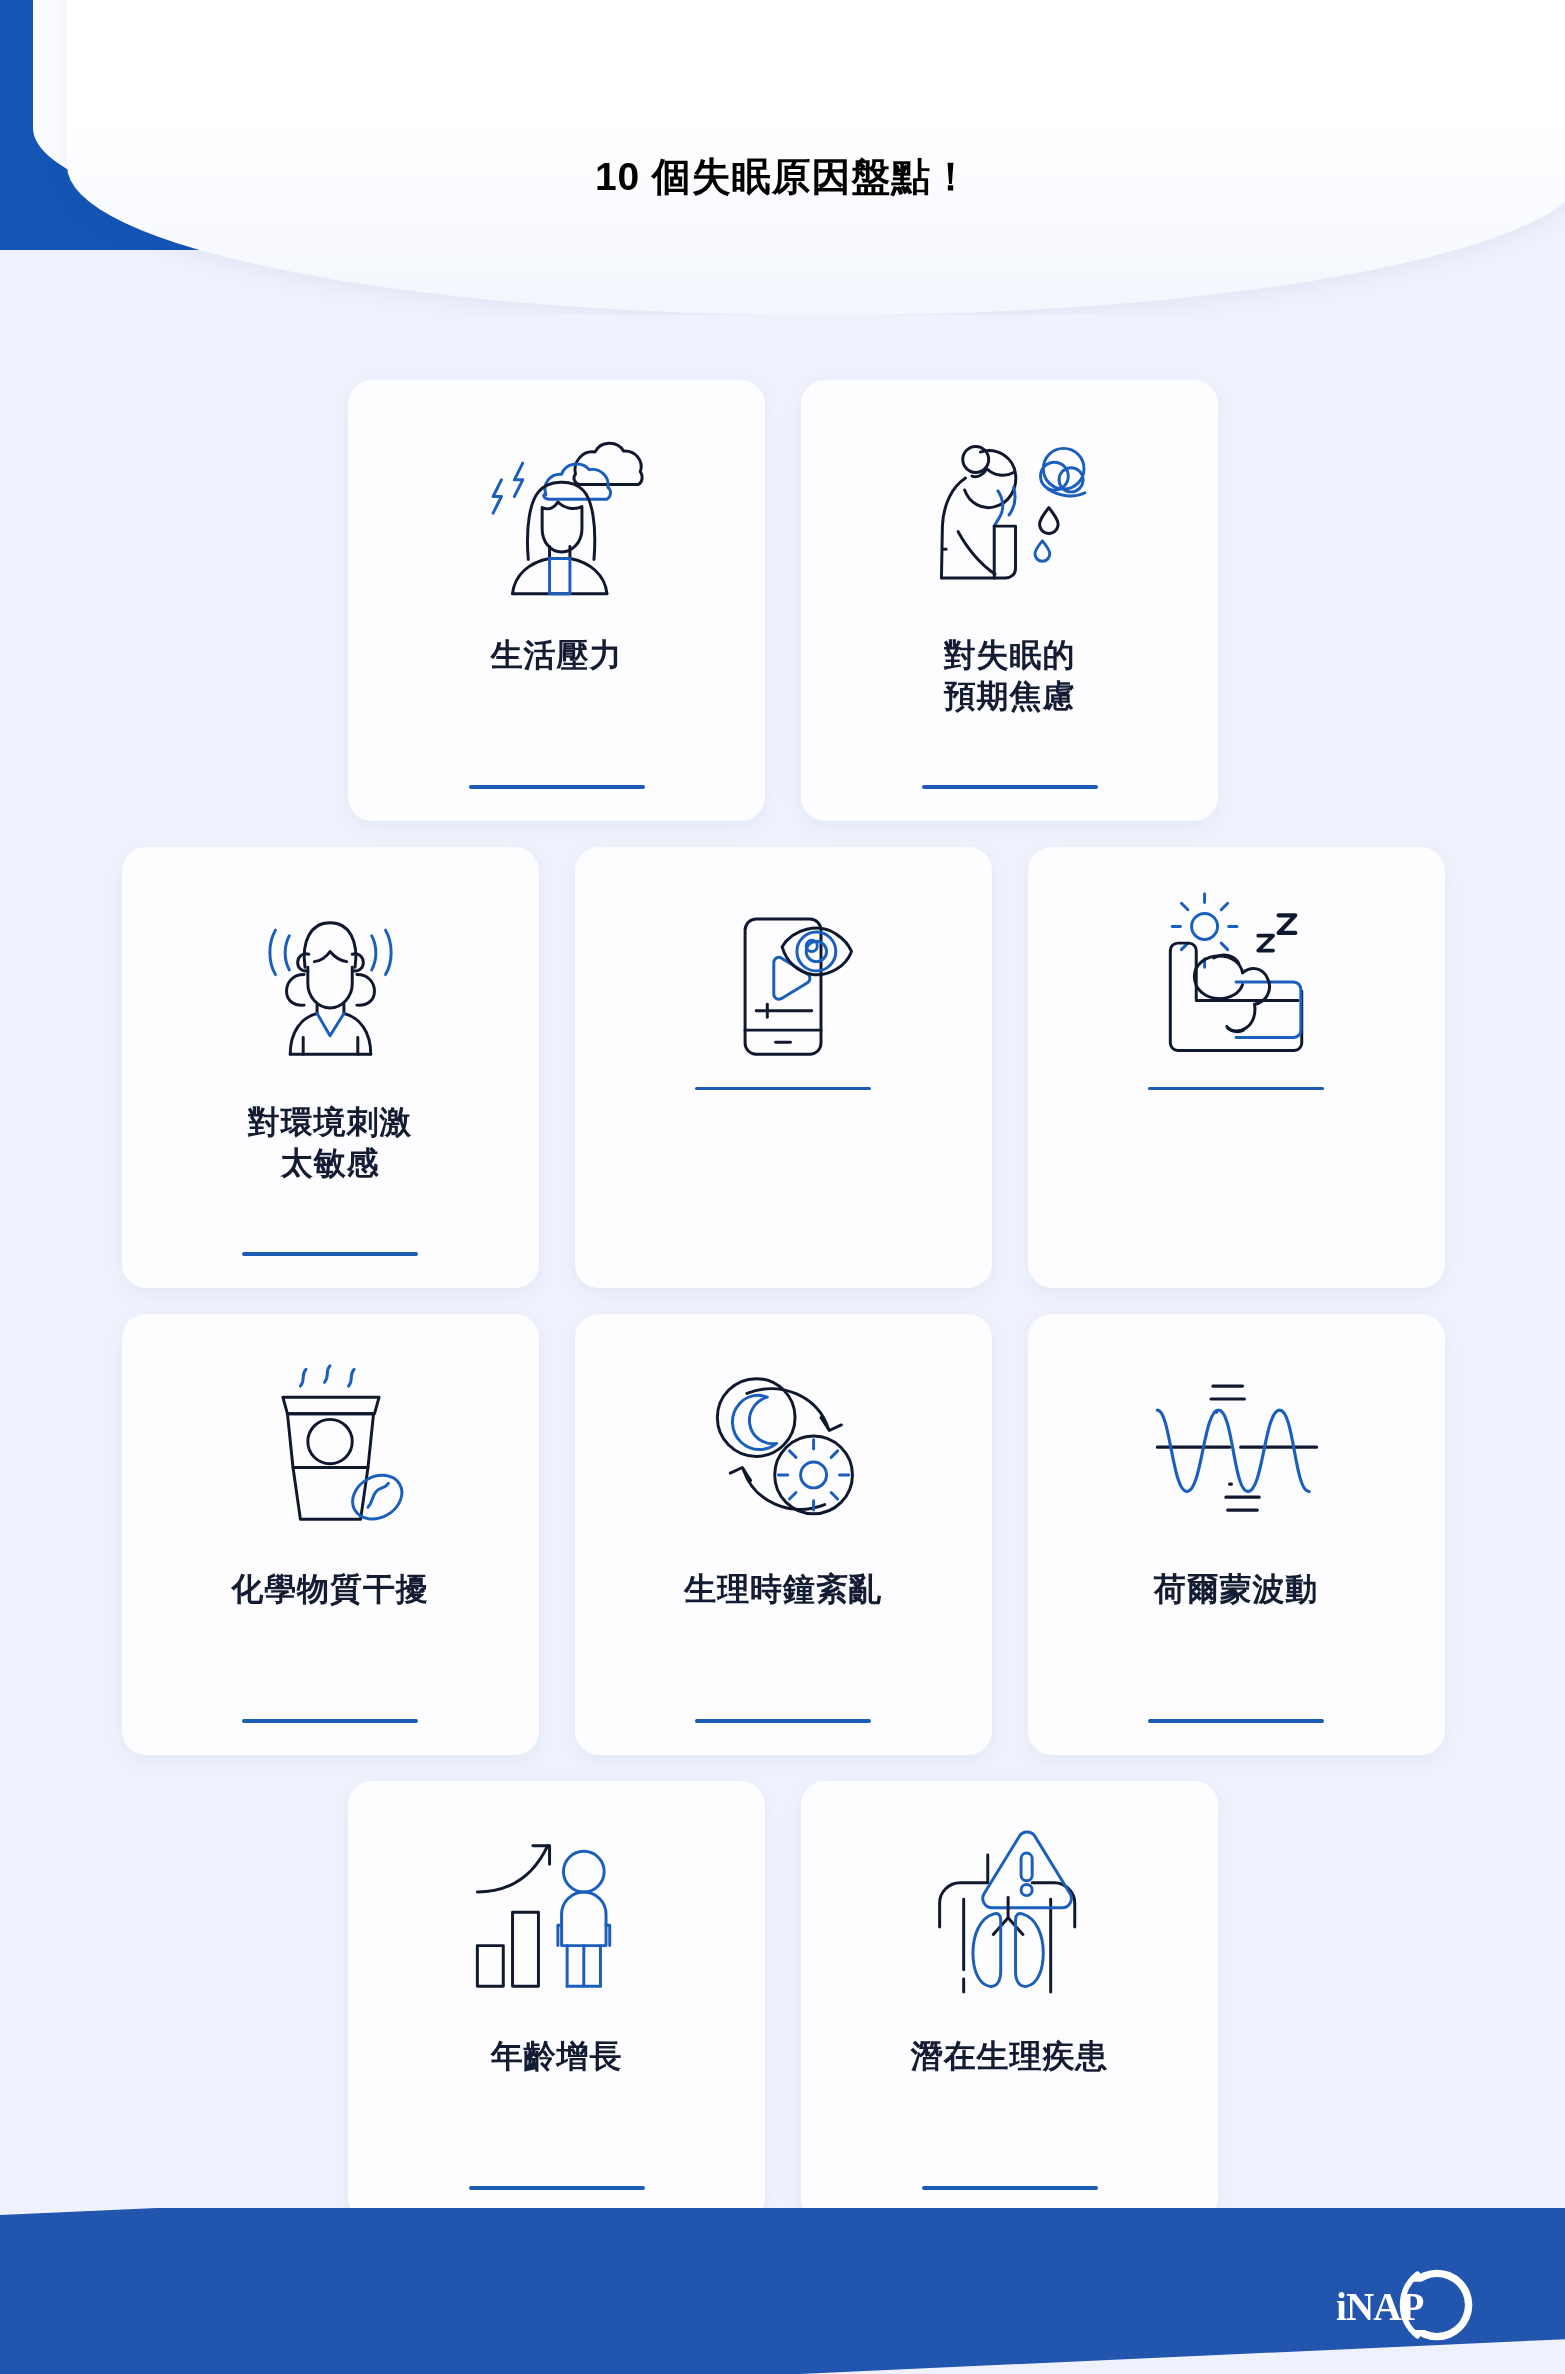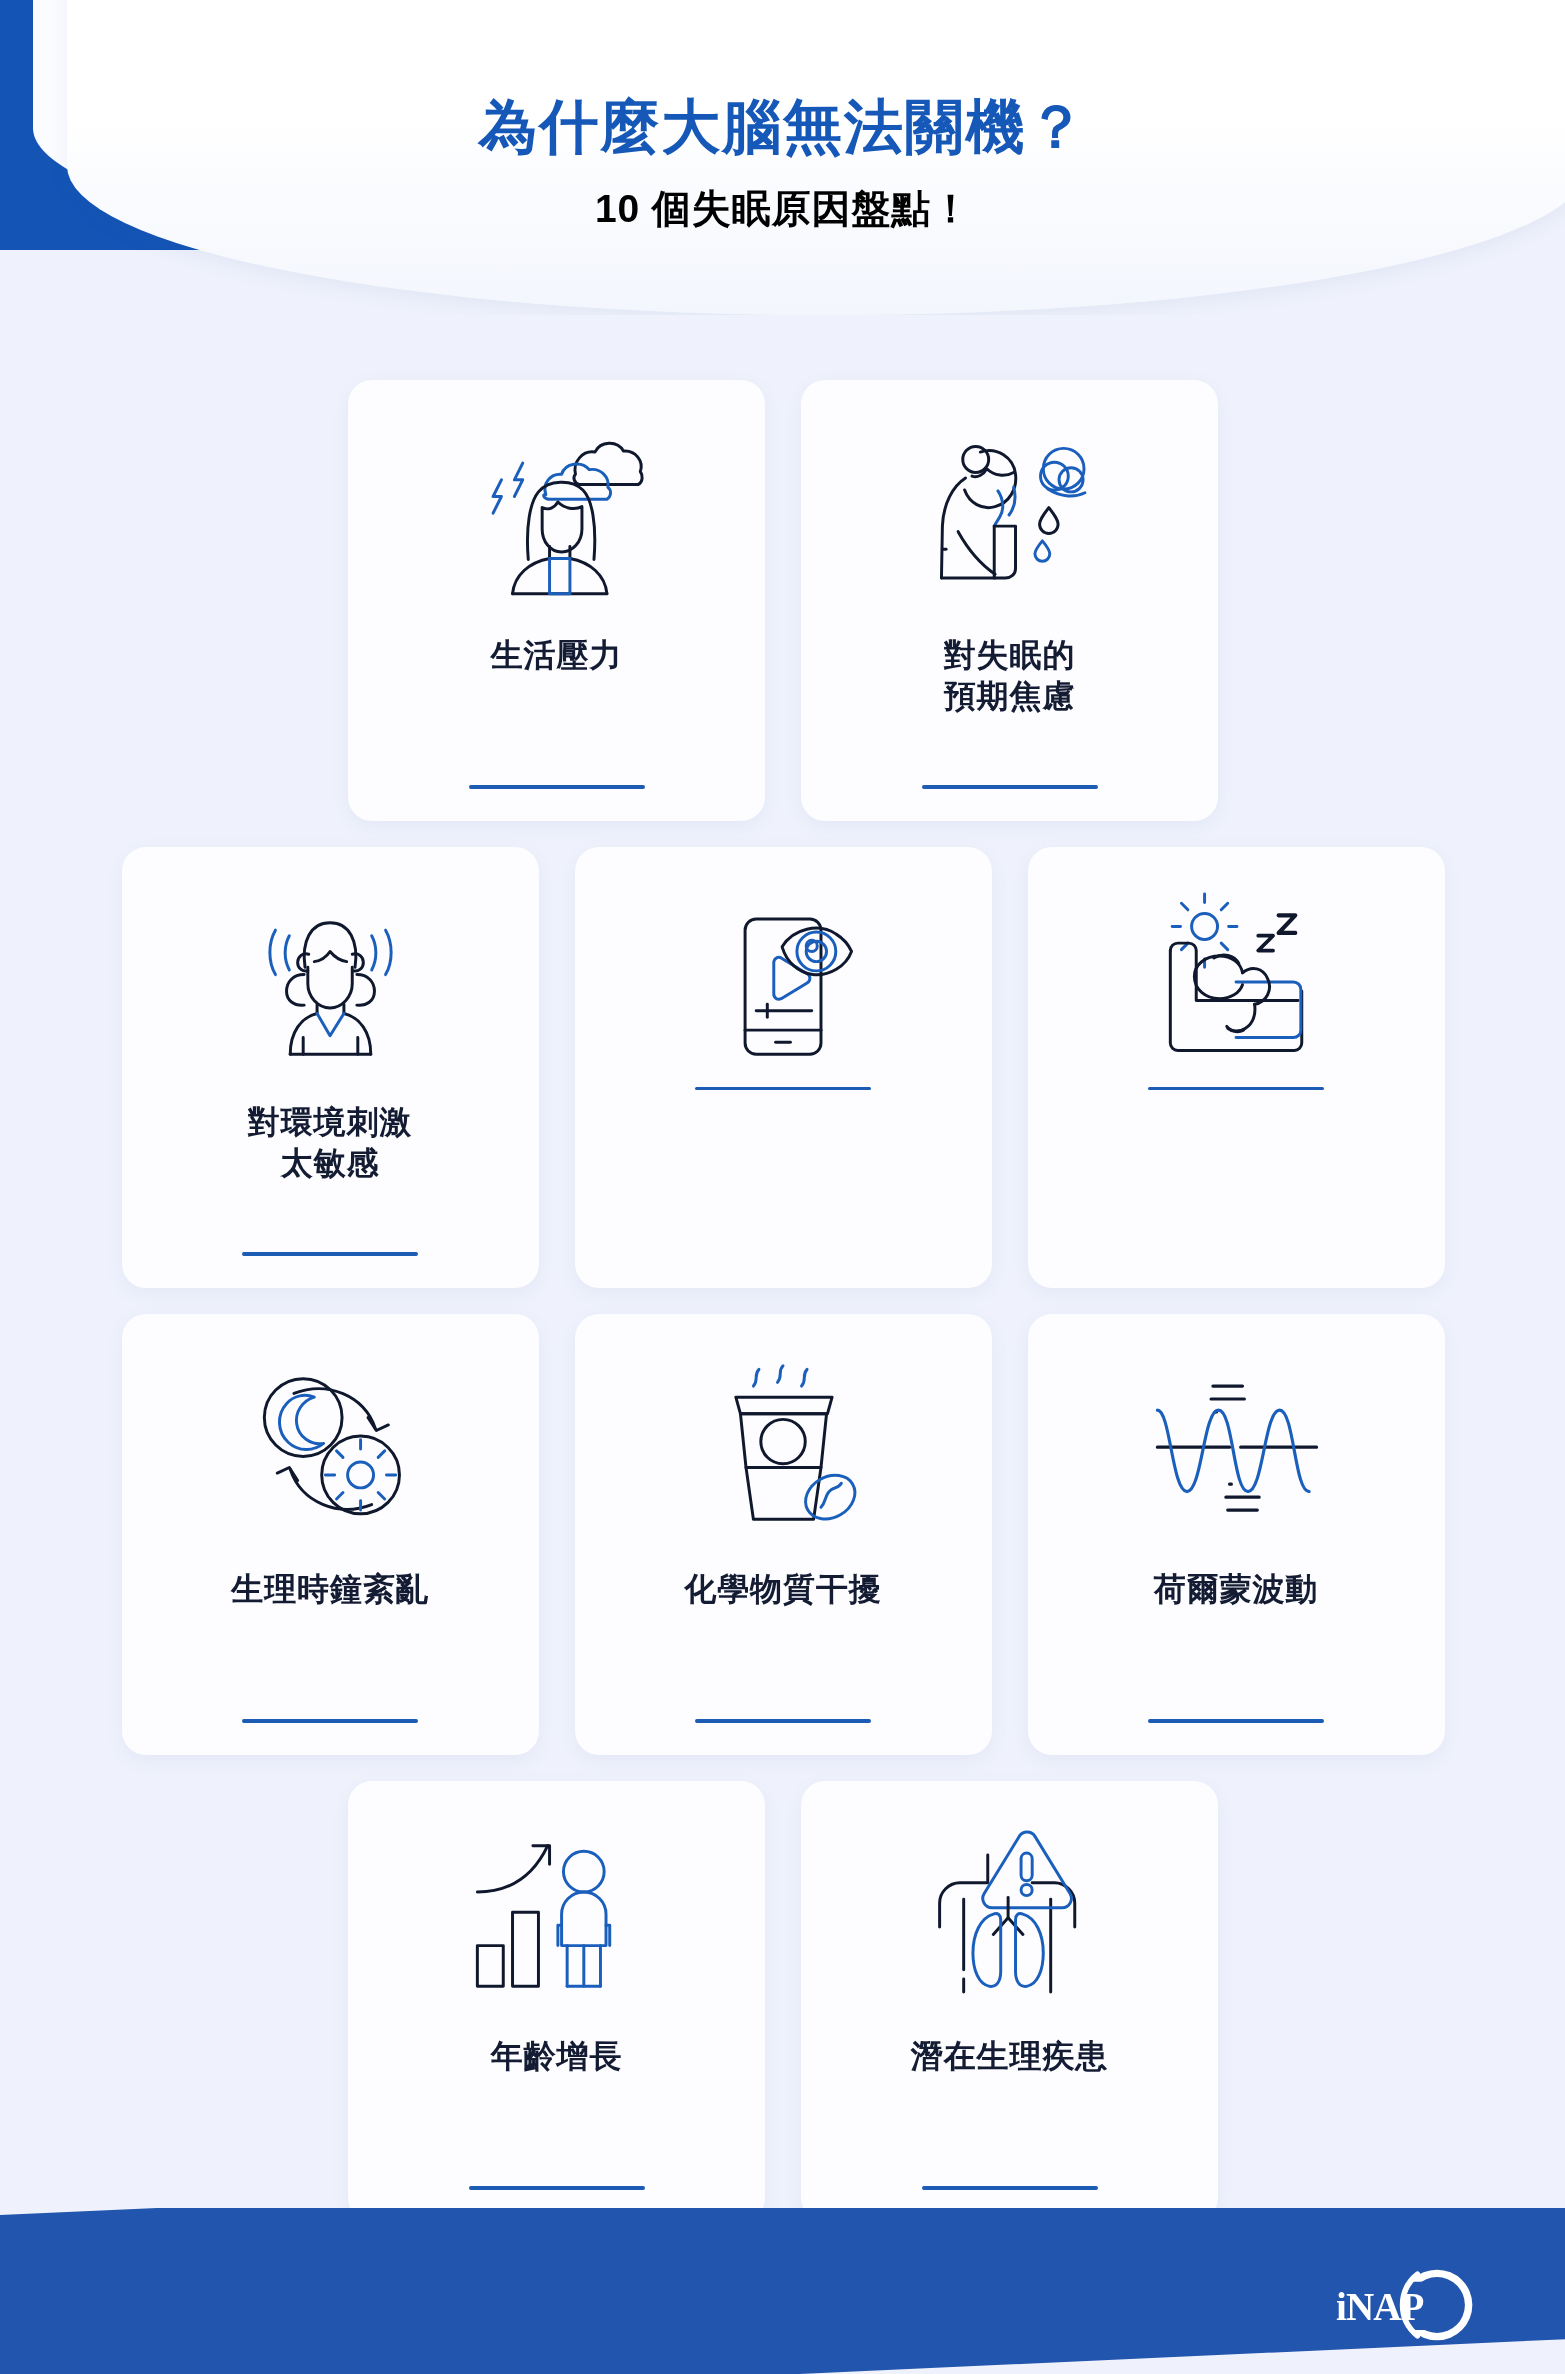--- a/index.html
+++ b/index.html
@@ -200,21 +200,20 @@
 <body>
 
 <div class="header-wrap">
   <div class="corner-blue"></div>
   <div class="corner-blue-tail"></div>
   <div class="header-panel-2"></div>
   <div class="header-panel"></div>
 </div>
 
 <div class="titles">
-  <div class="main-title">為什麼大腦無法關機？</div>
   <div class="sub-title">10 個失眠原因盤點！</div>
 </div>
 
 <div class="grid">
 
   <div class="row">
 
     <div class="card">
       <div class="card-icon">
         <svg width="199" height="186" viewBox="0 0 215 200" fill="none" stroke-width="3.2" stroke-linecap="round" stroke-linejoin="round">
@@ -378,67 +377,67 @@
     </div>
 
   </div>
 
   <div class="row">
 
     <div class="card">
       <div class="card-icon">
         <svg width="199" height="186" viewBox="0 0 215 200" fill="none" stroke-width="3.2" stroke-linecap="round" stroke-linejoin="round">
 
+          <g class="stroke-blue">
+            <path d="M81 14c-6 6 0 11-6 18"></path>
+            <path d="M107 10c-6 6 0 11-6 18"></path>
+            <path d="M133 14c-6 6 0 11-6 18"></path>
+          </g>
+
+          <path class="stroke-dark" d="M56 44h104l-5 18H61z"></path>
+
+          <path class="stroke-dark" d="M61 62h93l-6 58H67z"></path>
+
+          <path class="stroke-dark" d="M67 120h81l-8 56H75z"></path>
+
+          <circle class="stroke-dark" cx="107" cy="92" r="24"></circle>
+
+          <g class="stroke-blue">
+            <ellipse cx="158" cy="152" rx="28" ry="22" transform="rotate(-30 158 152)"></ellipse>
+            <path d="M148 163c5-5 4-11 8-16 4-6 11-4 14-10"></path>
+          </g>
+        </svg>
+      </div>
+      <div class="card-label">
+        <span class="card-label-text">化學物質干擾</span>
+      </div>
+      <div class="card-rule"></div>
+    </div>
+
+    <div class="card">
+      <div class="card-icon">
+        <svg width="199" height="186" viewBox="0 0 215 200" fill="none" stroke-width="3.2" stroke-linecap="round" stroke-linejoin="round">
+
           <path class="stroke-dark" d="M68 40c36-14 76 2 88 38"></path>
           <path class="stroke-dark" d="M148 66l9 14 13-6"></path>
           <path class="stroke-dark" d="M152 160c-36 14-76-2-88-38"></path>
           <path class="stroke-dark" d="M72 134l-9-14-13 6"></path>
 
           <circle class="stroke-dark" cx="78" cy="66" r="42"></circle>
           <path class="stroke-blue" d="M90 44c-13 4-21 16-19 29 2 14 15 23 29 21-11 9-27 9-38-1-12-11-13-30-2-42 8-9 20-11 30-7z"></path>
 
           <circle class="stroke-dark" cx="140" cy="128" r="42"></circle>
           <g class="stroke-blue">
             <circle cx="140" cy="128" r="14"></circle>
             <path d="M140 100v-10M140 156v10M112 128h-10M168 128h10M121 109l-7-7M159 147l7 7M159 109l7-7M121 147l-7 7"></path>
           </g>
         </svg>
       </div>
       <div class="card-label">
         <span class="card-label-text">生理時鐘紊亂</span>
-      </div>
-      <div class="card-rule"></div>
-    </div>
-
-    <div class="card">
-      <div class="card-icon">
-        <svg width="199" height="186" viewBox="0 0 215 200" fill="none" stroke-width="3.2" stroke-linecap="round" stroke-linejoin="round">
-
-          <g class="stroke-blue">
-            <path d="M81 14c-6 6 0 11-6 18"></path>
-            <path d="M107 10c-6 6 0 11-6 18"></path>
-            <path d="M133 14c-6 6 0 11-6 18"></path>
-          </g>
-
-          <path class="stroke-dark" d="M56 44h104l-5 18H61z"></path>
-
-          <path class="stroke-dark" d="M61 62h93l-6 58H67z"></path>
-
-          <path class="stroke-dark" d="M67 120h81l-8 56H75z"></path>
-
-          <circle class="stroke-dark" cx="107" cy="92" r="24"></circle>
-
-          <g class="stroke-blue">
-            <ellipse cx="158" cy="152" rx="28" ry="22" transform="rotate(-30 158 152)"></ellipse>
-            <path d="M148 163c5-5 4-11 8-16 4-6 11-4 14-10"></path>
-          </g>
-        </svg>
-      </div>
-      <div class="card-label">
-        <span class="card-label-text">化學物質干擾</span>
       </div>
       <div class="card-rule"></div>
     </div>
 
     <div class="card">
       <div class="card-icon">
         <svg width="199" height="186" viewBox="0 0 215 200" fill="none" stroke-width="3.4" stroke-linecap="round" stroke-linejoin="round">
 
           <path class="stroke-dark" d="M82 32h32M80 46h36M84 60h2"></path>
 

